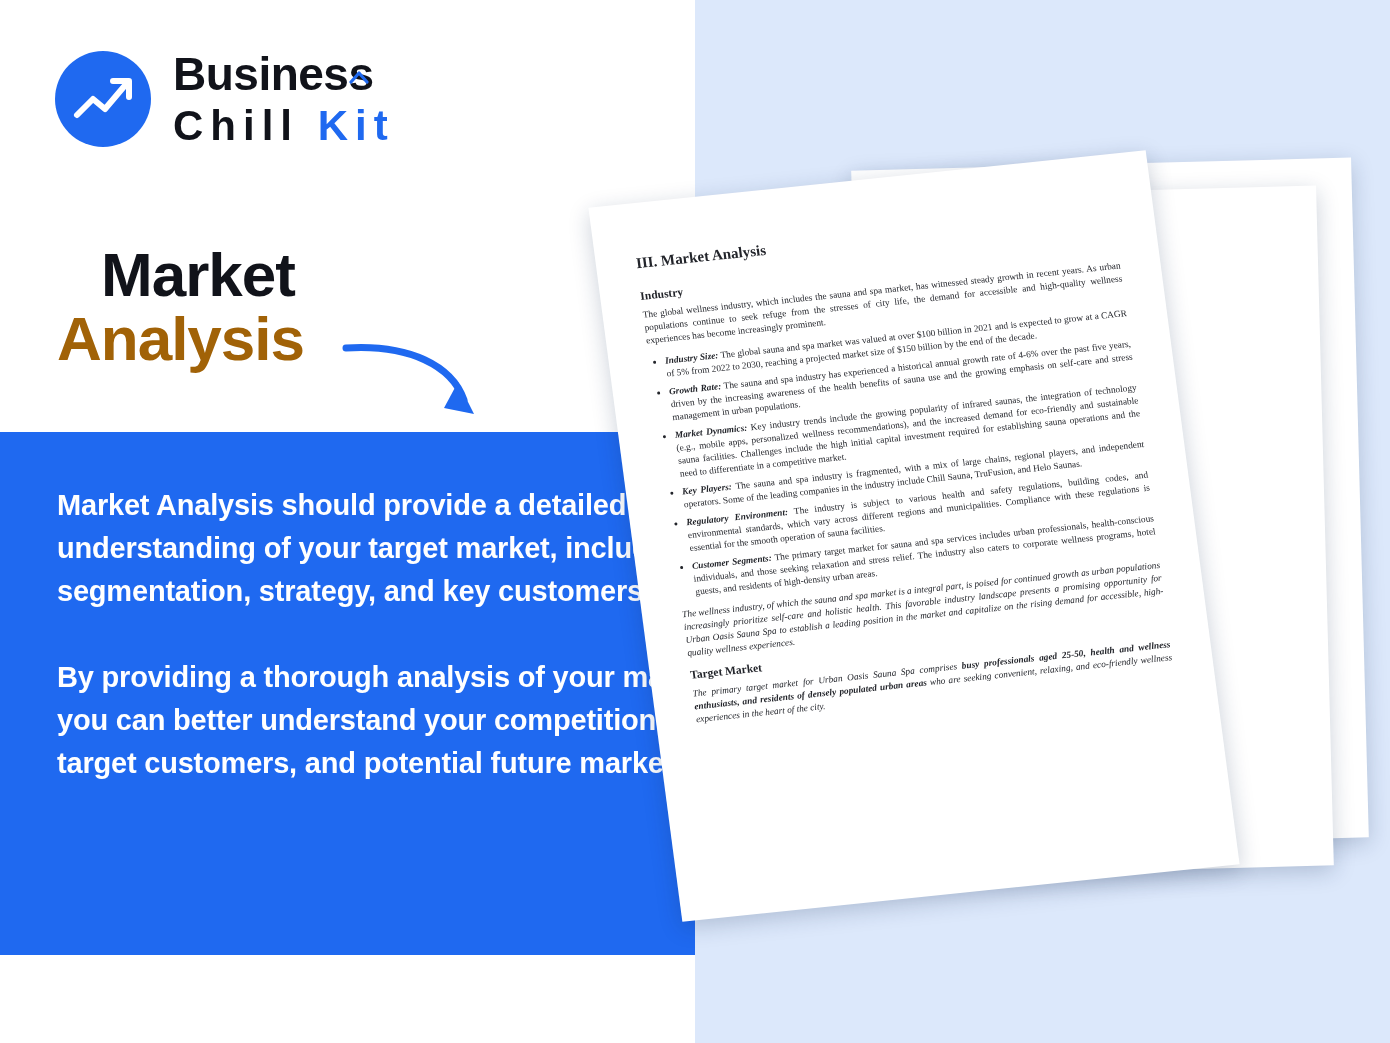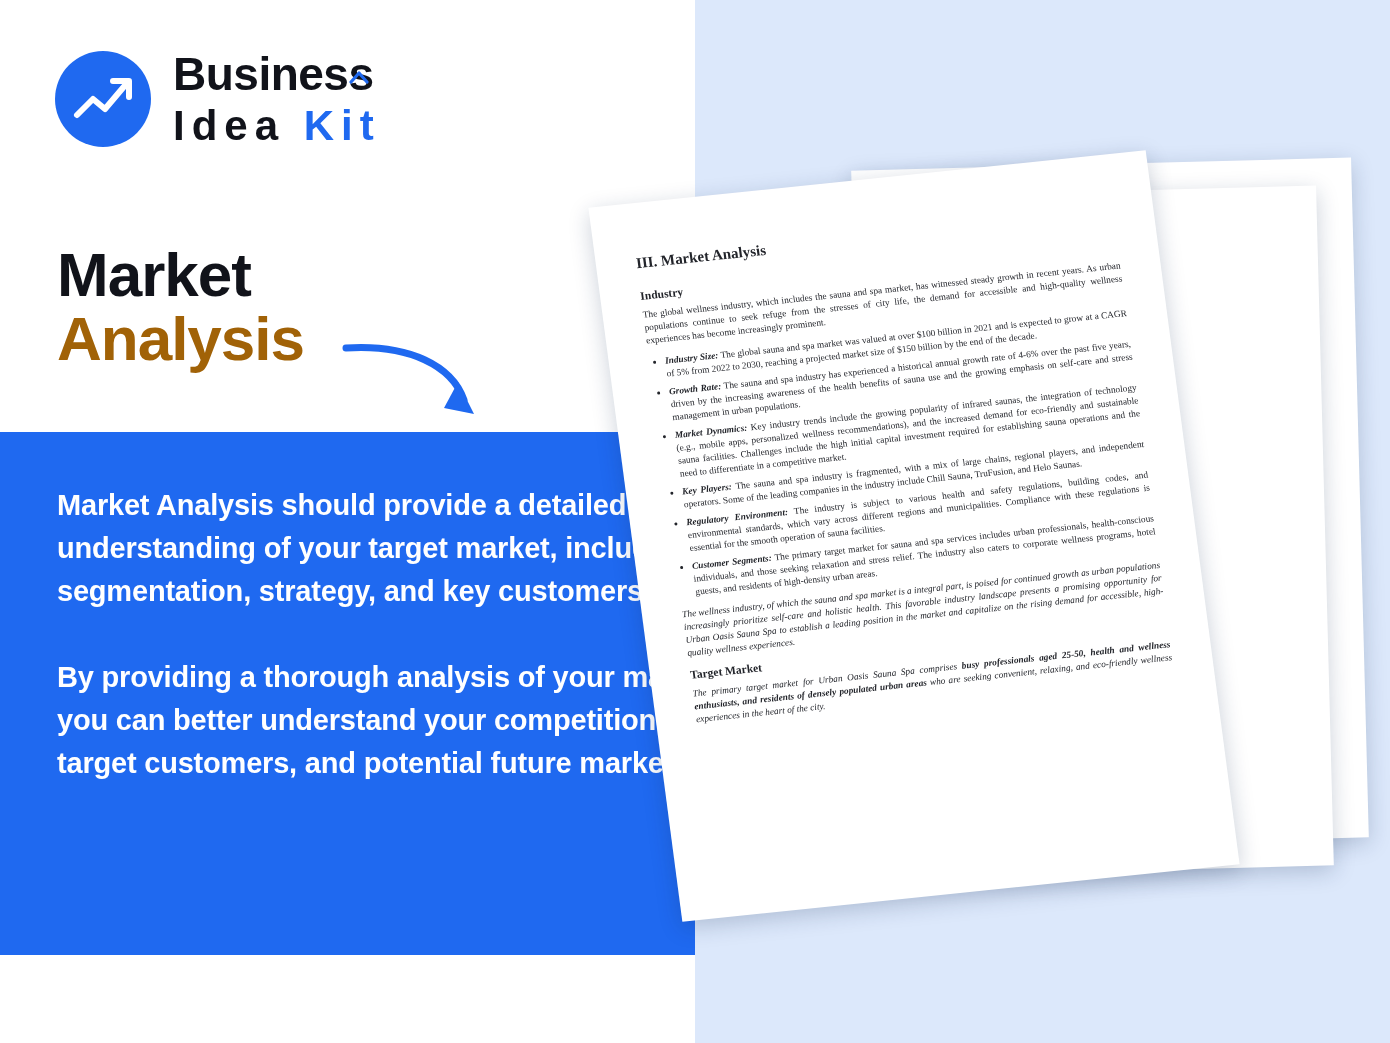--- a/index.html
+++ b/index.html
@@ -93,20 +93,21 @@
     left: 57px;
     top: 243px;
     width: 560px;
   }
   .headline .l1 {
     font-size: 62px;
     font-weight: bold;
     color: #11131a;
     line-height: 64px;
     letter-spacing: -1px;
+    margin-left: 44px;
   }
   .headline .l2 {
     font-size: 62px;
     font-weight: bold;
     color: #a16207;
     line-height: 64px;
     letter-spacing: -1px;
   }
   
   .arrow {
@@ -234,21 +235,21 @@
     <div class="logo-text">
       <div class="logo-line1">
         <span>Business</span>
         <span class="logo-hat">
           <svg width="22" height="14" viewBox="0 0 22 14">
               <polyline points="3,12 11,3 19,12" fill="none" stroke="#1f69f0" stroke-width="3.2" stroke-linecap="round" stroke-linejoin="round"></polyline>
             </svg>
         </span>
       </div>
       <div class="logo-line2">
-        <span>Idea </span><span class="kit">Kit</span>
+        <span>Chill </span><span class="kit">Kit</span>
       </div>
     </div>
   </div>
 
   <div class="headline">
     <div class="l1">Market</div>
     <div class="l2">Analysis</div>
   </div>
 
   <div class="arrow">

